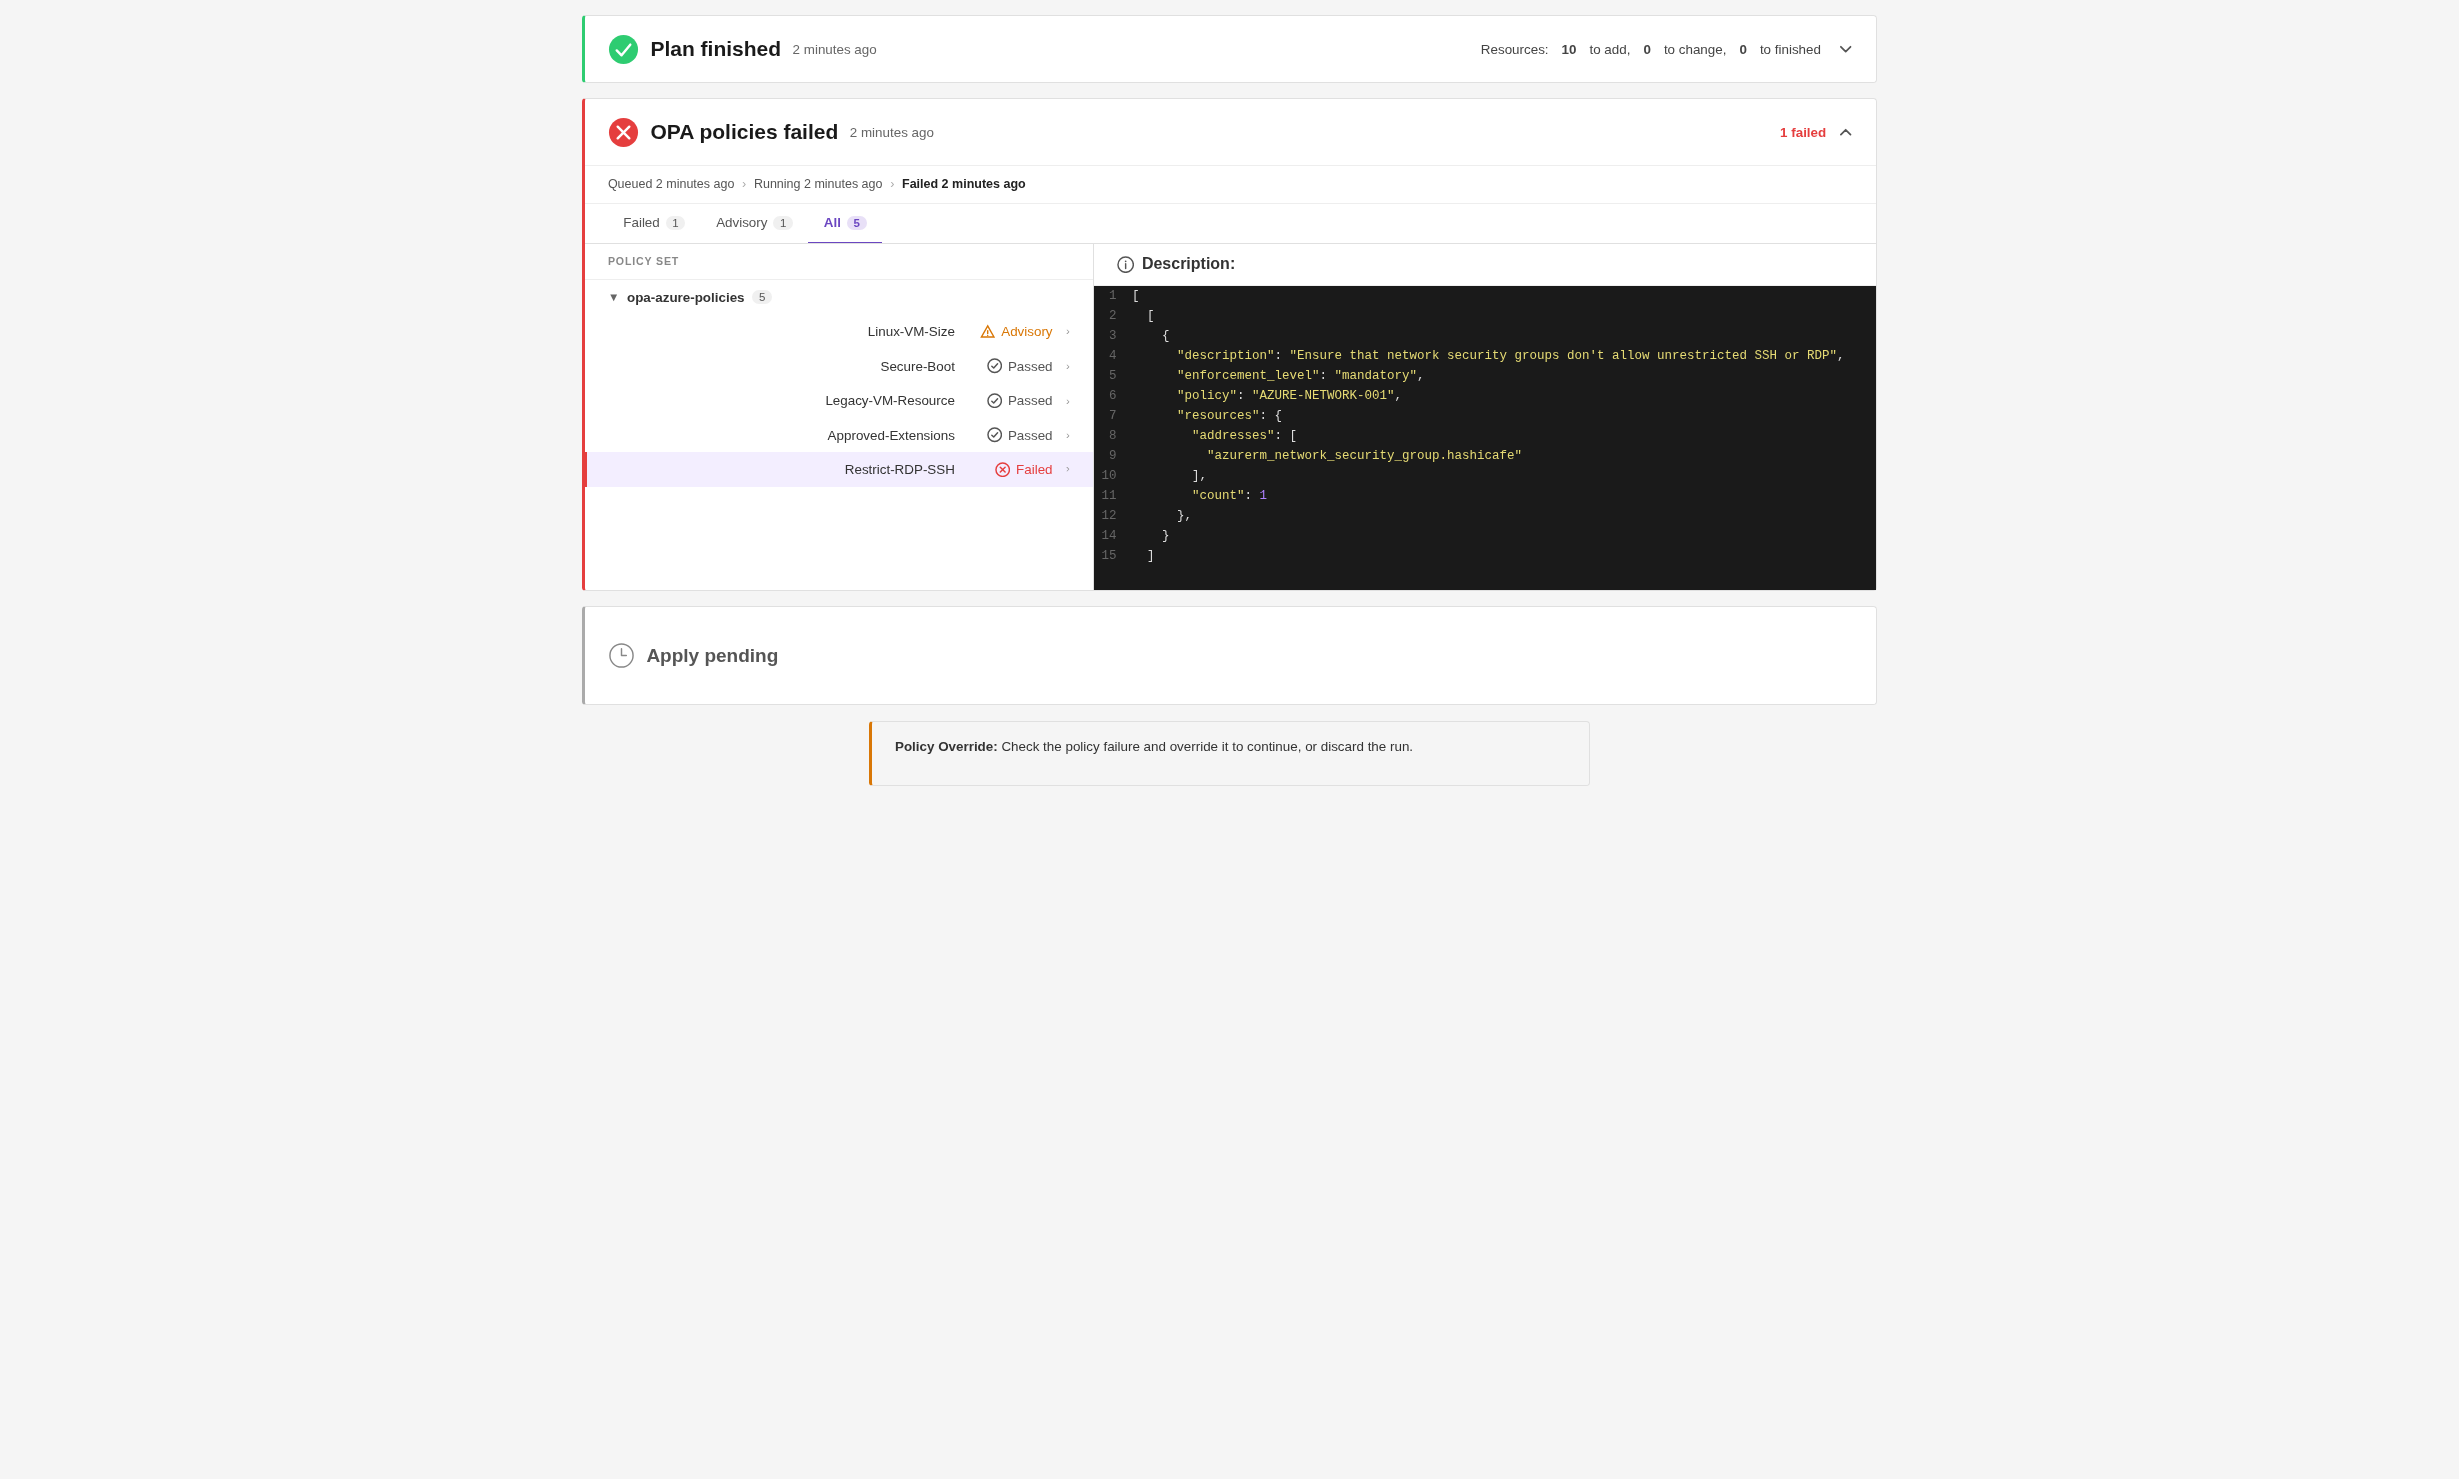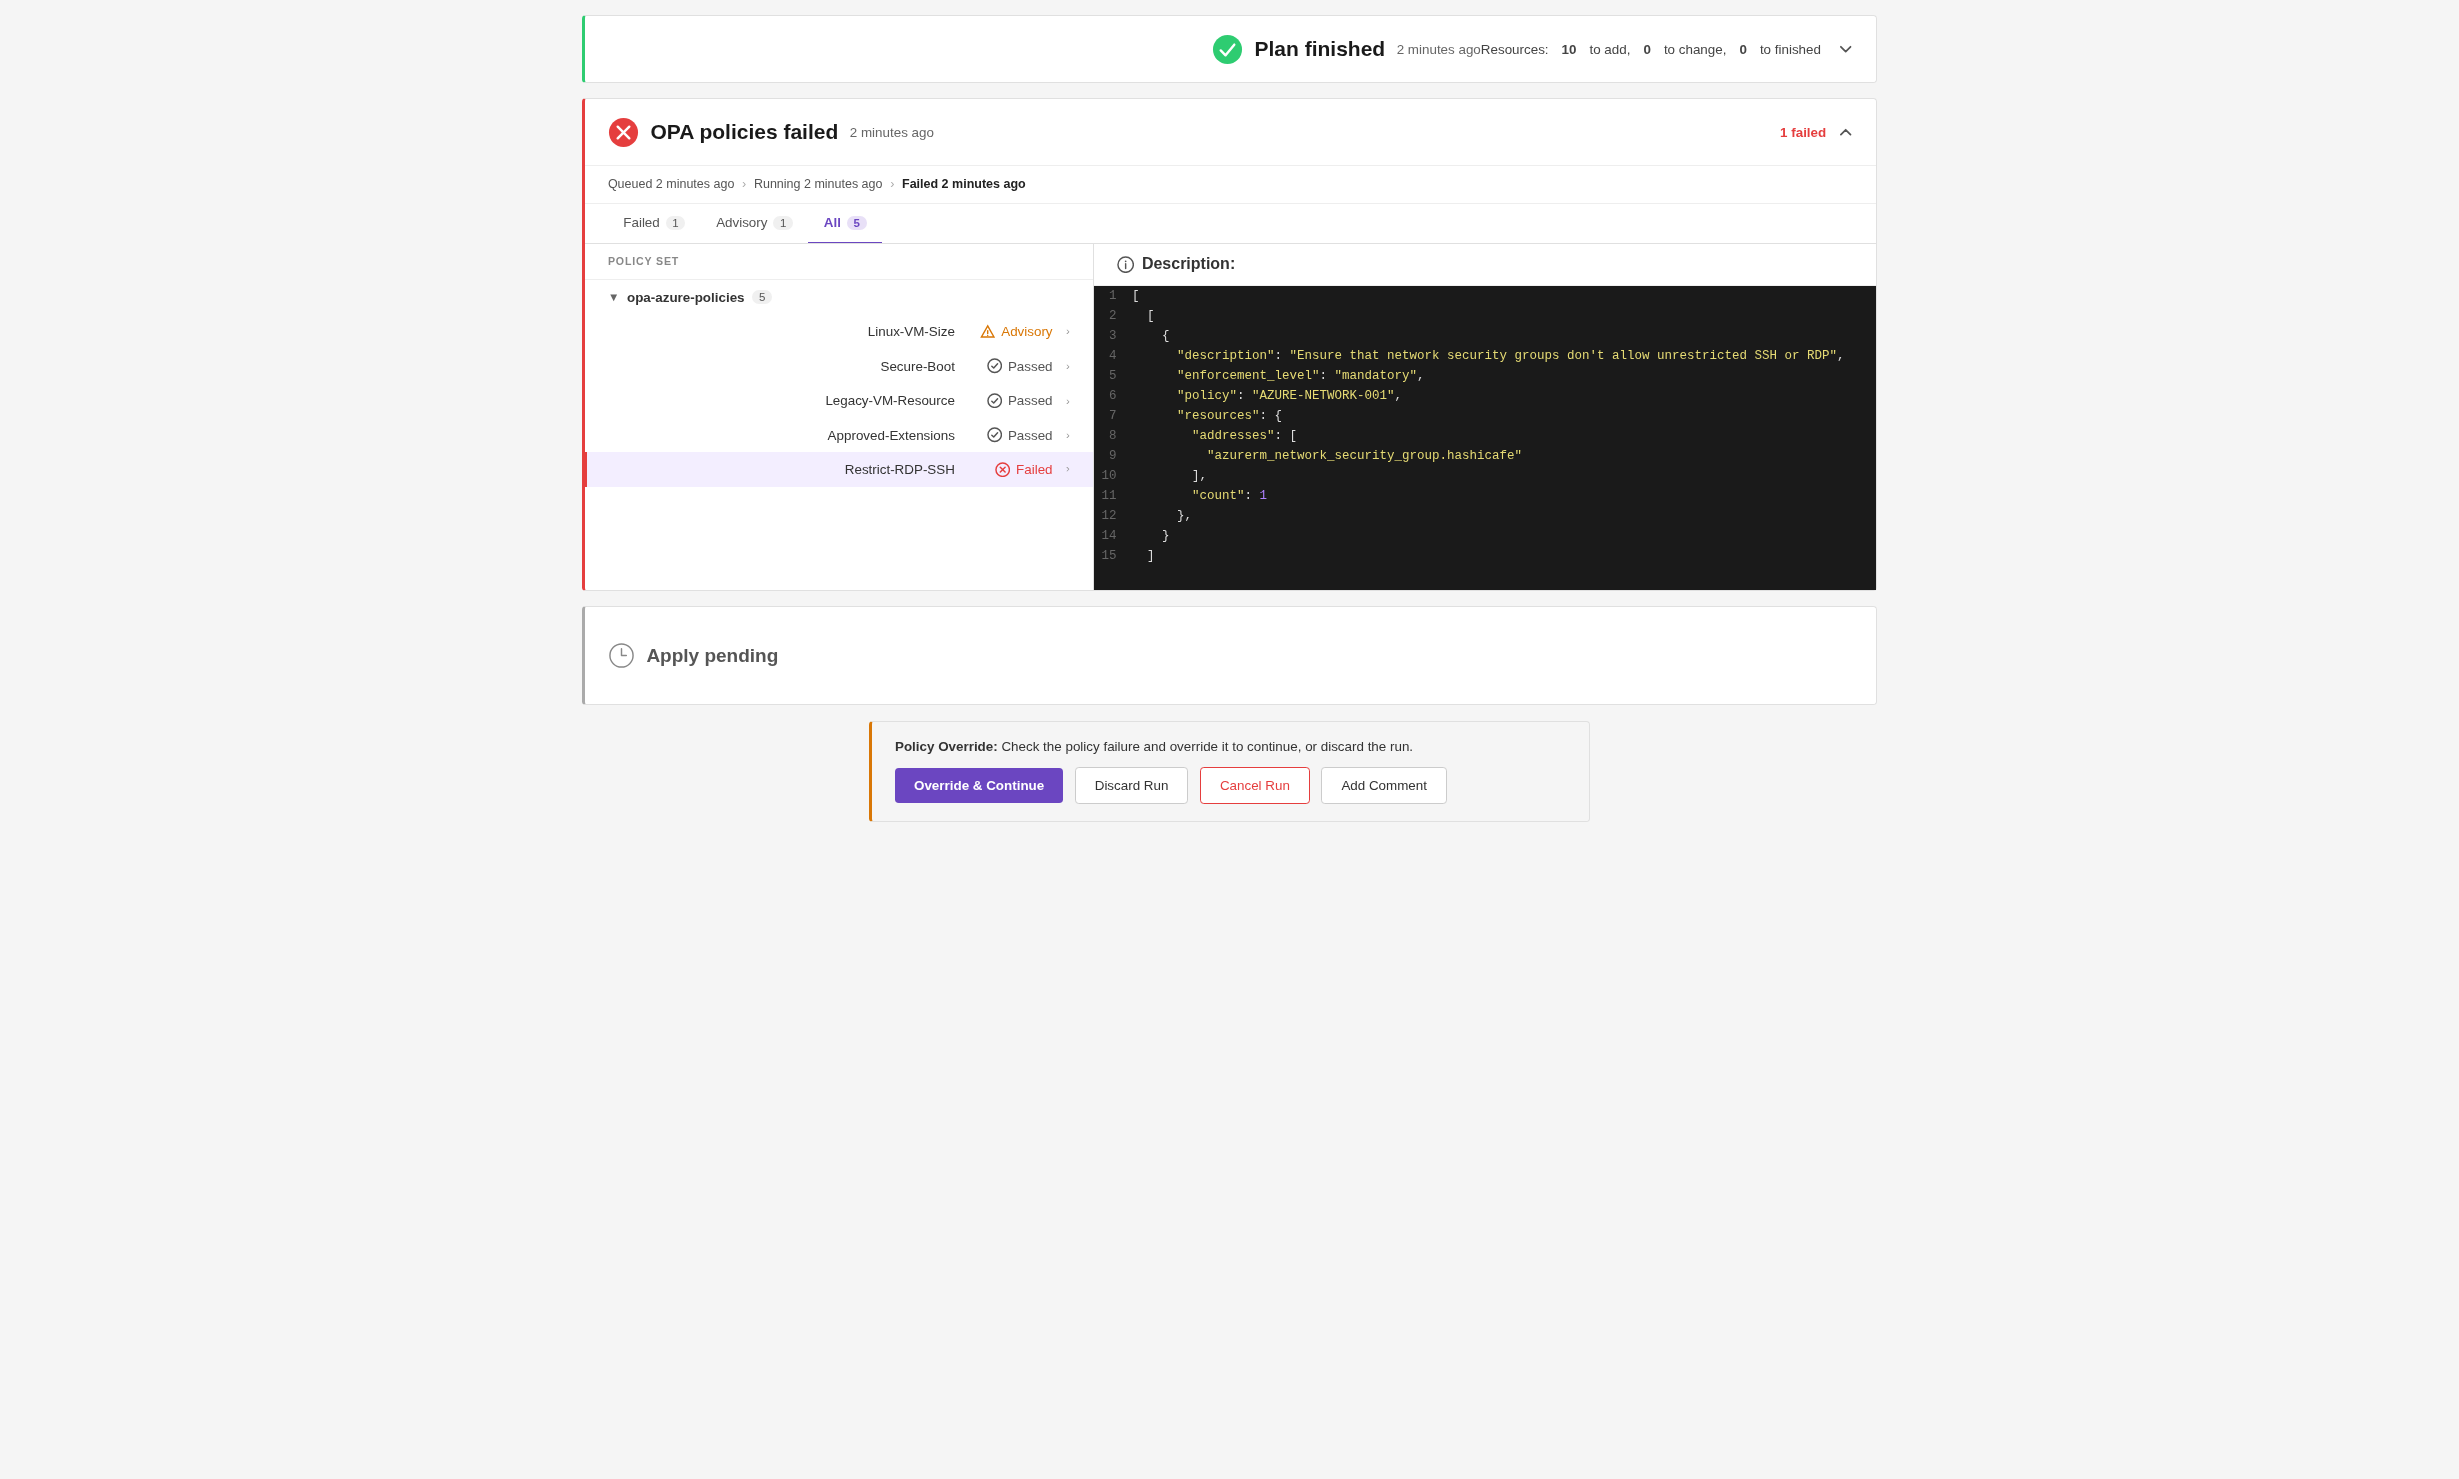--- a/index.html
+++ b/index.html
@@ -18,21 +18,21 @@
 
     
     .plan-finished-bar {
       background: #fff;
       border: 1px solid #e0e0e0;
       border-left: 3.8px solid #2ecc71;
       border-radius: 3.8px;
       padding: 17.3px 23px;
       display: flex;
       align-items: center;
-      justify-content: flex-end;
+      justify-content: space-between;
       margin-bottom: 15.4px;
     }
     .plan-finished-left {
       display: flex;
       align-items: center;
       gap: 11.5px;
     }
     .plan-finished-title {
       font-size: 21px;
       font-weight: 600;
@@ -619,22 +619,16 @@
       <circle cx="14" cy="14" r="12" stroke="#888" stroke-width="1.5"></circle>
       <polyline points="14,7 14,14 19,14" stroke="#888" stroke-width="1.5" stroke-linecap="round" stroke-linejoin="round"></polyline>
     </svg>
     <span class="apply-pending-title">Apply pending</span>
   </div>
 
   <div class="action-bar">
     <div class="action-bar-text">
       <strong>Policy Override:</strong><span> Check the policy failure and override it to continue, or discard the run.</span>
     </div>
-    <div class="action-buttons">
-      <button class="btn-override">Override &amp; Continue</button>
-      <button class="btn-secondary">Discard Run</button>
-      <button class="btn-cancel">Cancel Run</button>
-      <button class="btn-secondary">Add Comment</button>
-    </div>
   </div>
 
 </div>
 
 
 </body></html>

